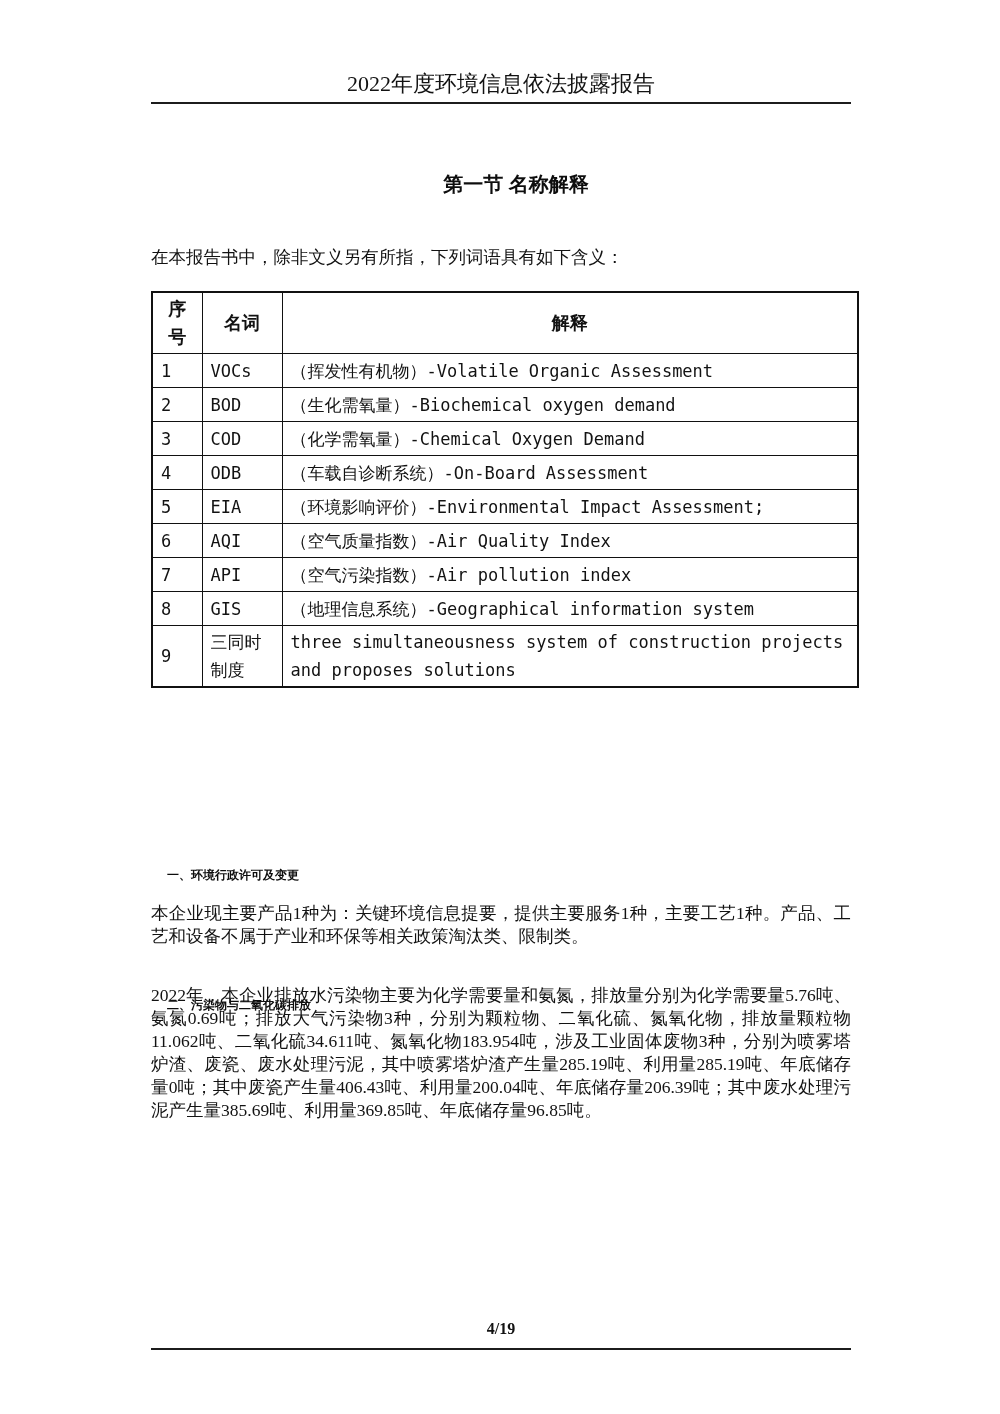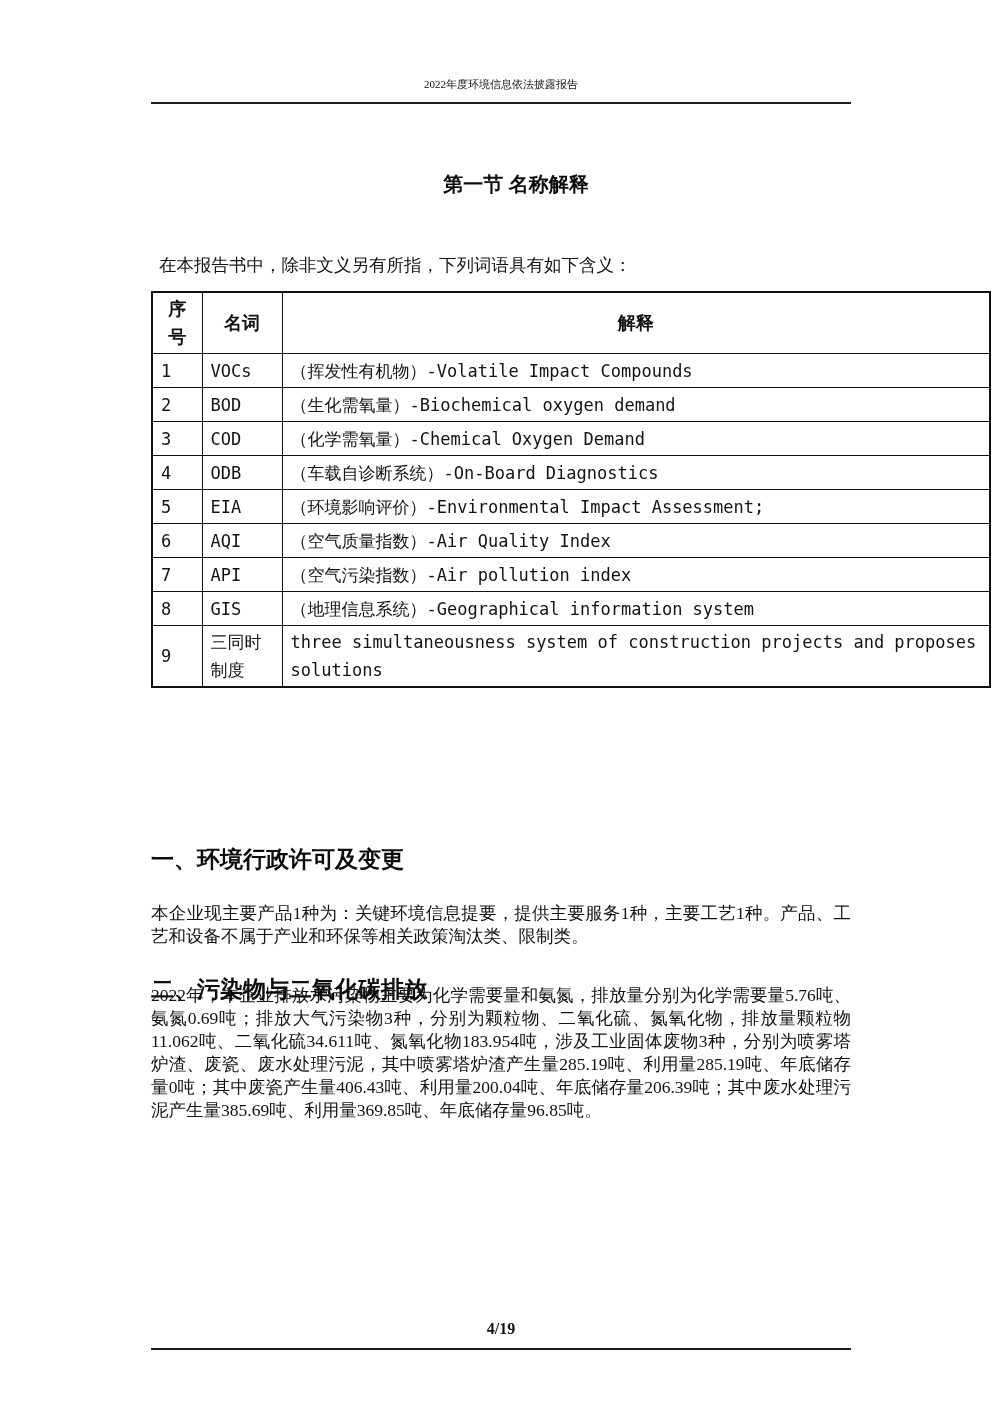--- a/index.html
+++ b/index.html
@@ -3,56 +3,56 @@
 <meta charset="utf-8">
 <style>
   html,body { margin:0; padding:0; background:#ffffff; }
   .page {
     position:relative; width:1000px; height:1414px; background:#ffffff;
     color:#121212; font-family:"Liberation Serif","DejaVu Serif",serif;
     overflow:hidden;
   }
   .page-header {
     position:absolute; top:73px; left:151px; width:700px;
-    text-align:center; font-size:11px; line-height:22px;
+    text-align:center; font-size:22px; line-height:22px;
     border-bottom:2px solid #1c1c1c; padding-bottom:7px;
   }
   .sec-title {
     position:absolute; left:0; width:1000px; margin:16px;
     text-align:center; font-family:"Liberation Sans","DejaVu Sans",sans-serif;
     font-weight:bold; font-size:20px; line-height:30px; color:#0d0d0d;
   }
   #sec1-title { top:153px; }
   #sec2-title { top:753px; }
   .intro {
-    position:absolute; top:246px; left:151px; width:700px; margin:8px;
+    position:absolute; top:246px; left:151px; width:700px; margin:0;
     font-size:17.5px; line-height:23px;
   }
   .def-table {
-    position:absolute; top:291px; left:151px; width:840px;
+    position:absolute; top:291px; left:151px; width:708px;
     border-collapse:collapse; table-layout:fixed;
     border:2px solid #111111;
     font-family:"DejaVu Sans Mono","Liberation Mono",monospace;
     font-size:17px;
   }
   .def-table col.c1 { width:50px; }
   .def-table col.c2 { width:80px; }
   .def-table th, .def-table td {
     border:1px solid #111111; padding:2px 8px; line-height:28px;
     vertical-align:middle; overflow:hidden;
   }
   .def-table th {
     height:29px; font-weight:bold; text-align:center;
     font-family:"Liberation Serif","DejaVu Serif",serif; font-size:18px;
   }
   .def-table td { height:29px; text-align:left; }
   .sub-heading {
-    position:absolute; left:151px; margin:0;
+    position:absolute; left:151px; margin:16px;
     font-family:"Liberation Sans","DejaVu Sans",sans-serif;
-    font-weight:bold; font-size:23px; line-height:24px; color:#0d0d0d;
+    font-weight:bold; font-size:12px; line-height:24px; color:#0d0d0d;
   }
   #sub1-heading { top:847px; }
   #sub2-heading { top:977px; }
   .body-para {
     position:absolute; left:151px; width:700px; margin:0;
     font-size:17.5px; line-height:23px; text-align:justify;
   }
   #sub1-para { top:902px; }
   #sub2-para1 { top:984px; }
   #sub2-para2 { top:1211px; }
@@ -85,36 +85,36 @@
       <tr>
         <th>序号</th>
         <th>名词</th>
         <th>解释</th>
       </tr>
     </thead>
     <tbody>
       <tr>
         <td>1</td>
         <td>VOCs</td>
-        <td>（挥发性有机物）-Volatile Impact Compounds</td>
+        <td>（挥发性有机物）-Volatile Organic Assessment</td>
       </tr>
       <tr>
         <td>2</td>
         <td>BOD</td>
         <td>（生化需氧量）-Biochemical oxygen demand</td>
       </tr>
       <tr>
         <td>3</td>
         <td>COD</td>
         <td>（化学需氧量）-Chemical Oxygen Demand</td>
       </tr>
       <tr>
         <td>4</td>
         <td>ODB</td>
-        <td>（车载自诊断系统）-On-Board Diagnostics</td>
+        <td>（车载自诊断系统）-On-Board Assessment</td>
       </tr>
       <tr>
         <td>5</td>
         <td>EIA</td>
         <td>（环境影响评价）-Environmental Impact Assessment;</td>
       </tr>
       <tr>
         <td>6</td>
         <td>AQI</td>
         <td>（空气质量指数）-Air Quality Index</td>

